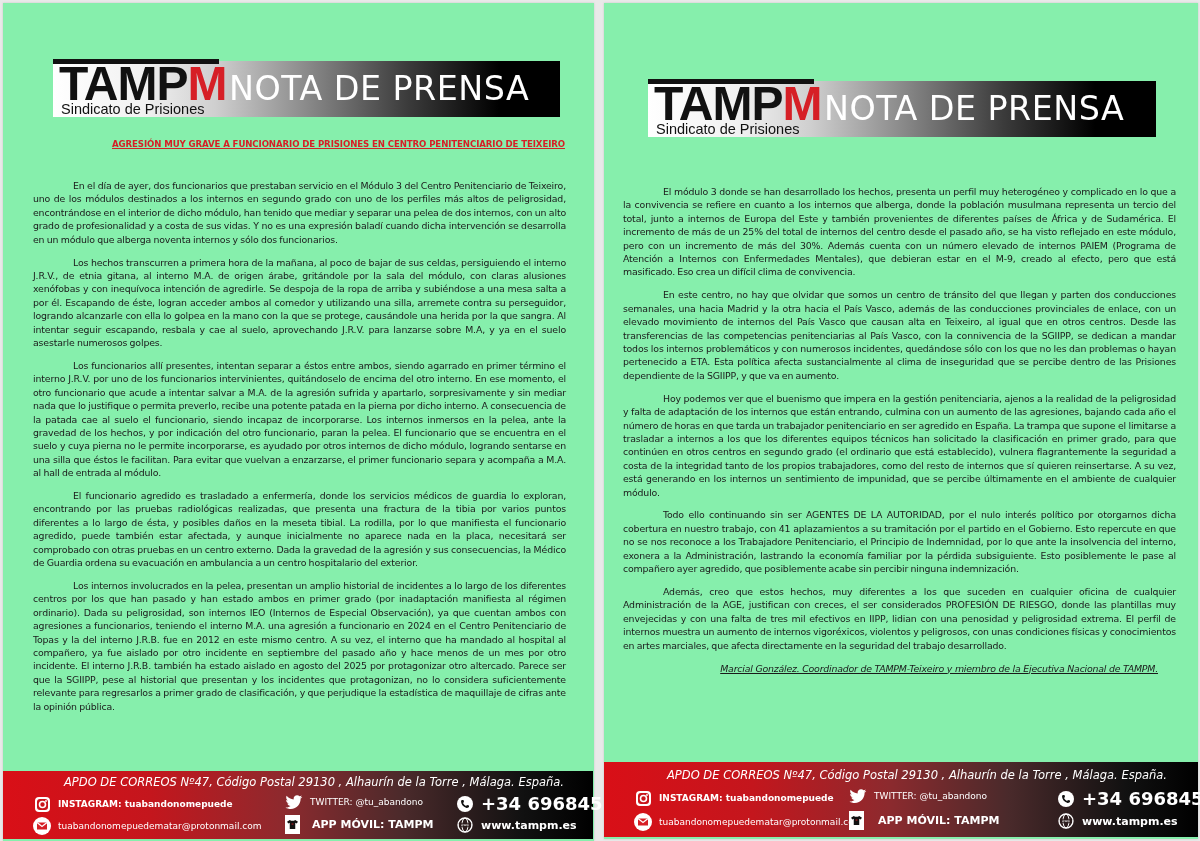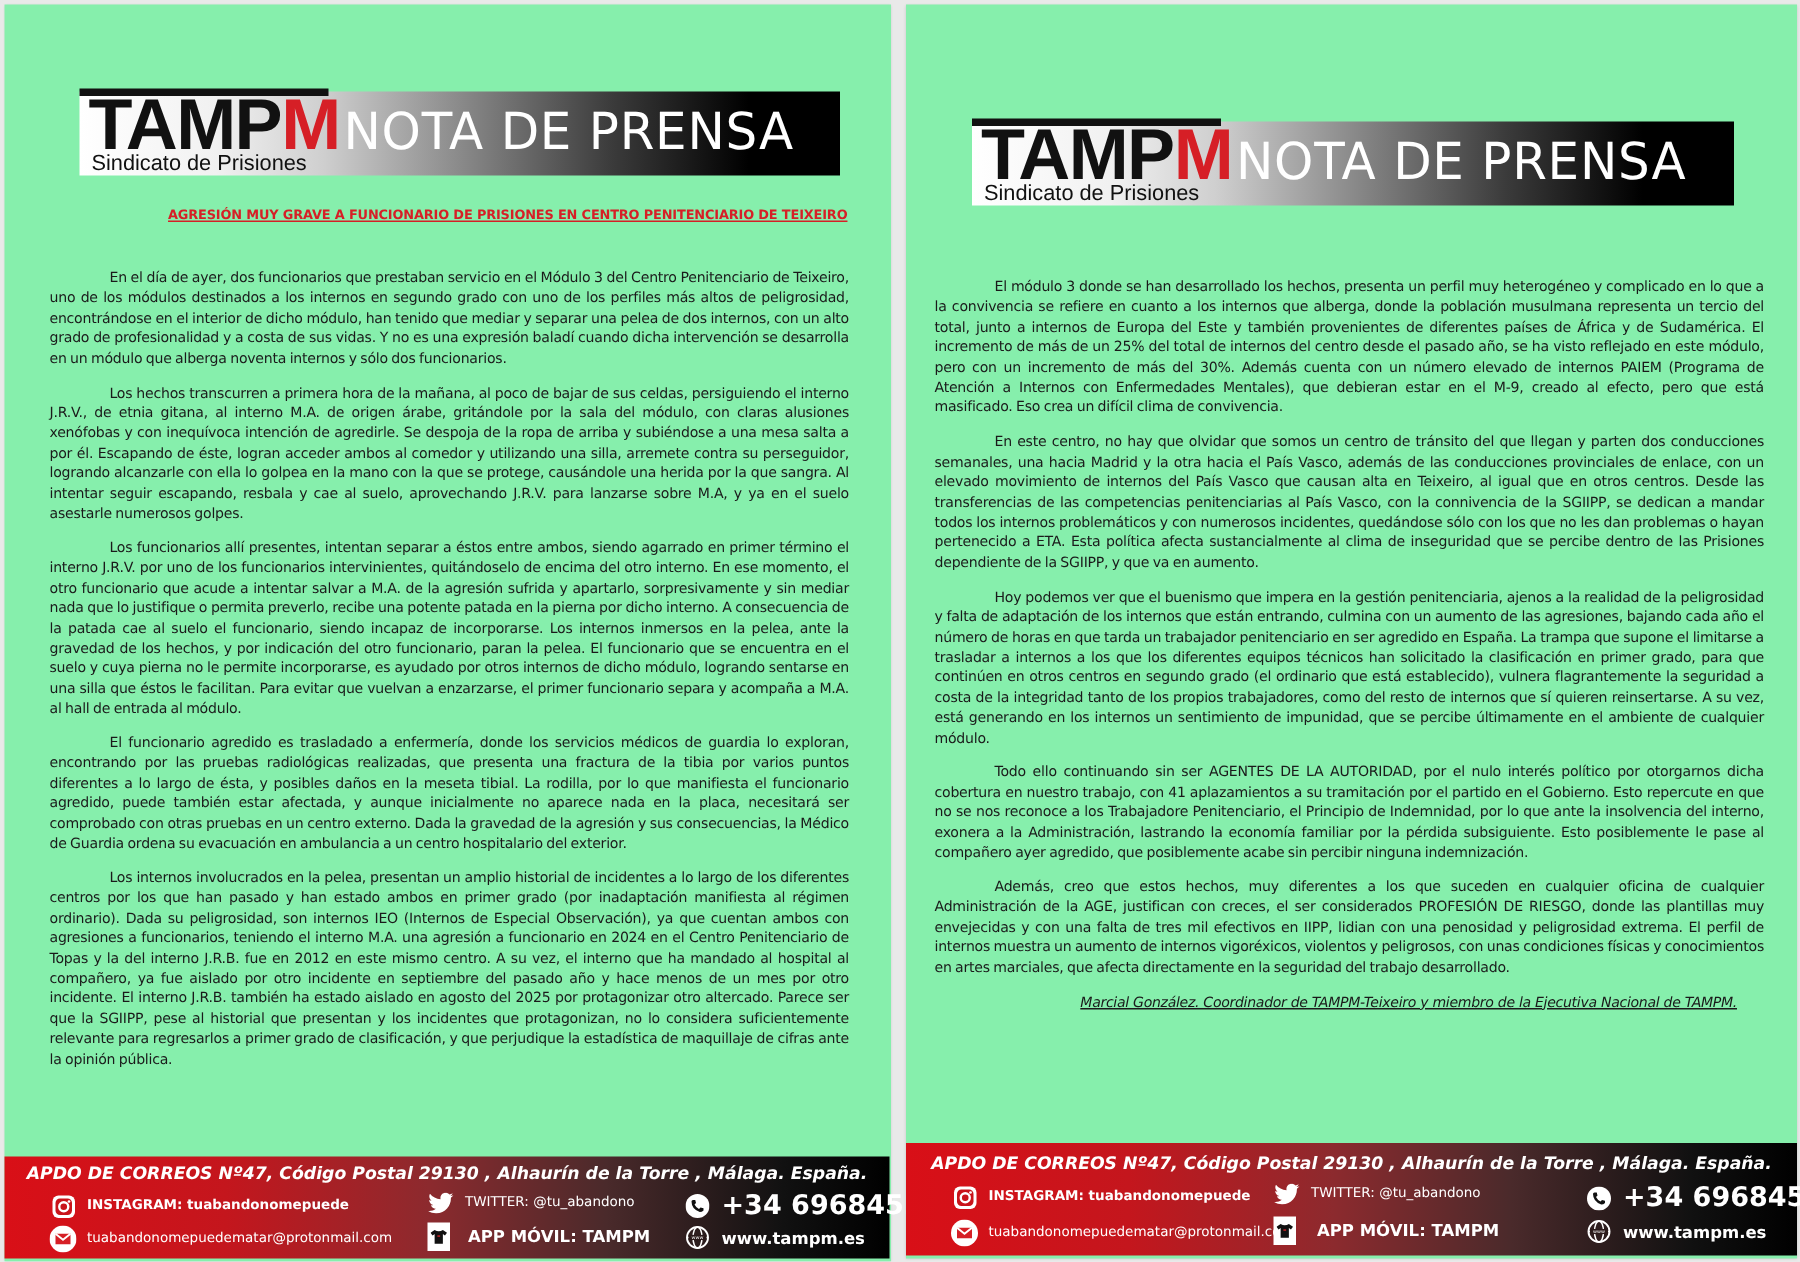--- a/index.html
+++ b/index.html
@@ -61,24 +61,23 @@
   }
 
   .footer {
     position:absolute; color:#fff;
     background:linear-gradient(90deg,#d90f17 0%,#c4161d 25%,#8c2a2e 48%,#4a2a2b 68%,#111 88%,#000 100%);
     font-family:"DejaVu Sans", sans-serif;
   }
   #page-left .footer { left:0; top:768px; width:590px; height:68px; }
   #page-right .footer { left:0; top:759px; width:594px; height:75px; }
   .footer .addr {
-    position:absolute; left:0; width:100%; top:4px; text-align:center;
+    position:absolute; left:16px; width:100%; top:4px; text-align:center;
     font-style:italic; font-size:11.5px; white-space:nowrap;
     font-family:"DejaVu Sans", sans-serif;
-    font-weight:bold;
   }
   #page-right .footer .addr { top:6px; }
   .fitem { position:absolute; display:flex; align-items:center; white-space:nowrap; }
   .fitem .txt { font-size:9px; font-weight:bold; }
   .fitem .txt.big { font-size:18px; }
   .ficon {
     width:18px; height:18px; margin-right:7px; display:inline-flex;
     align-items:center; justify-content:center; flex-shrink:0;
   }
   .ficon svg { display:block; }

